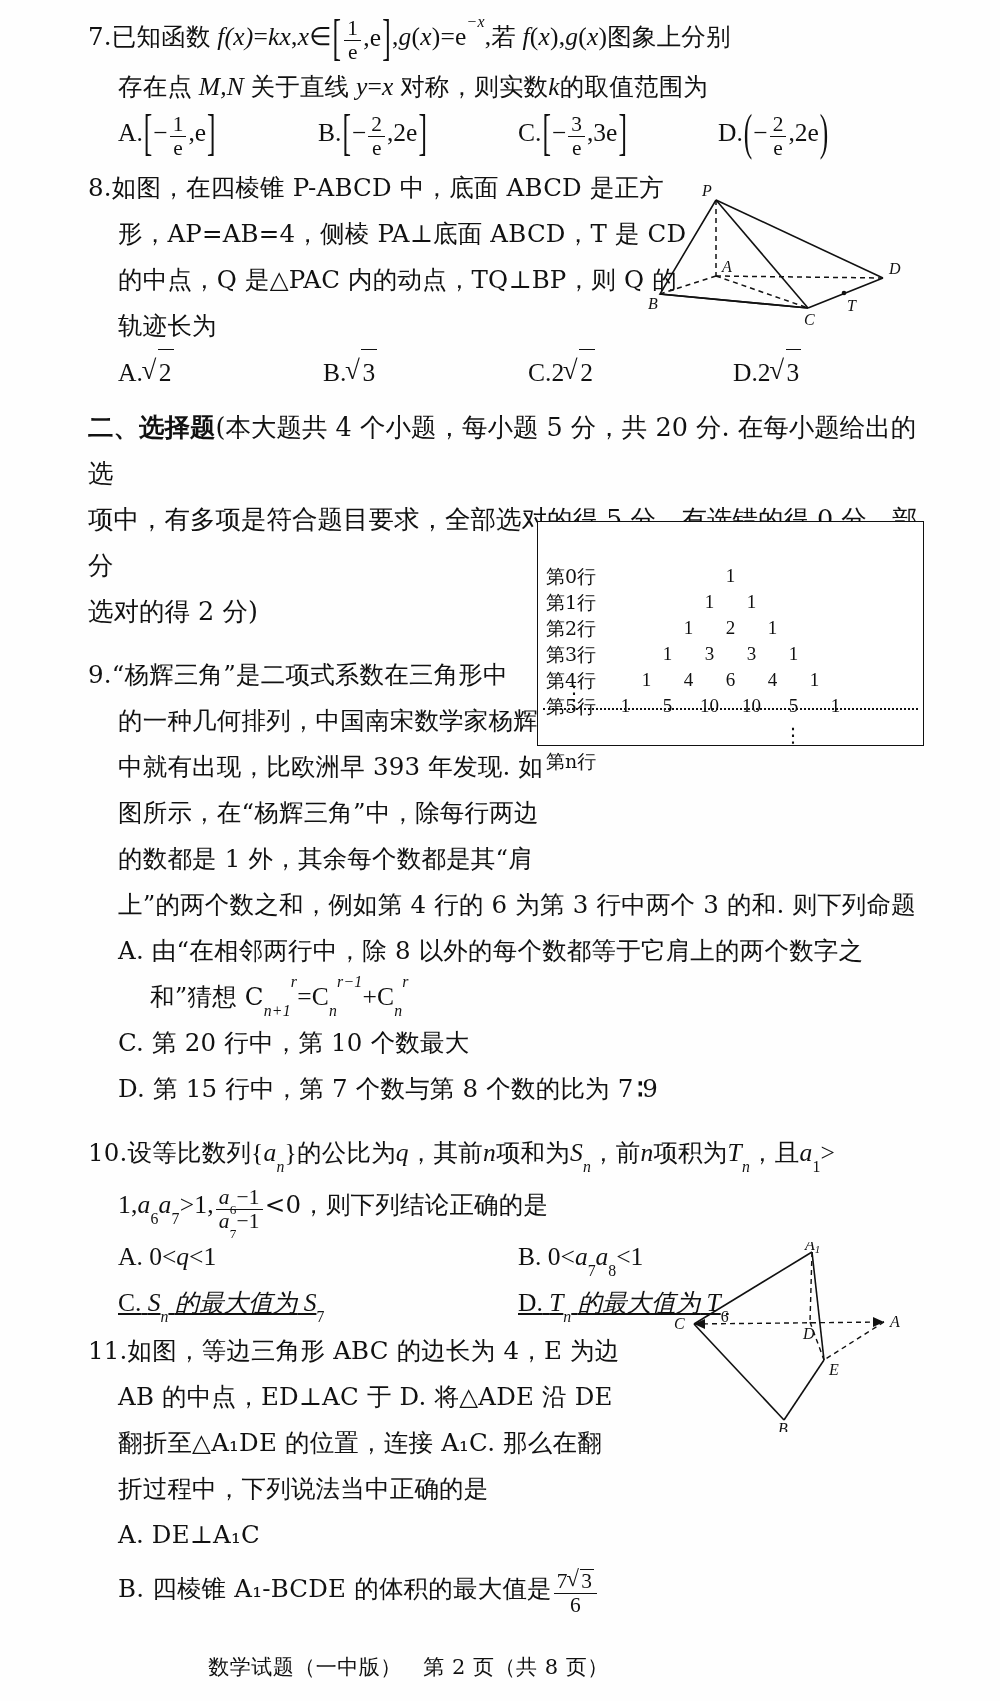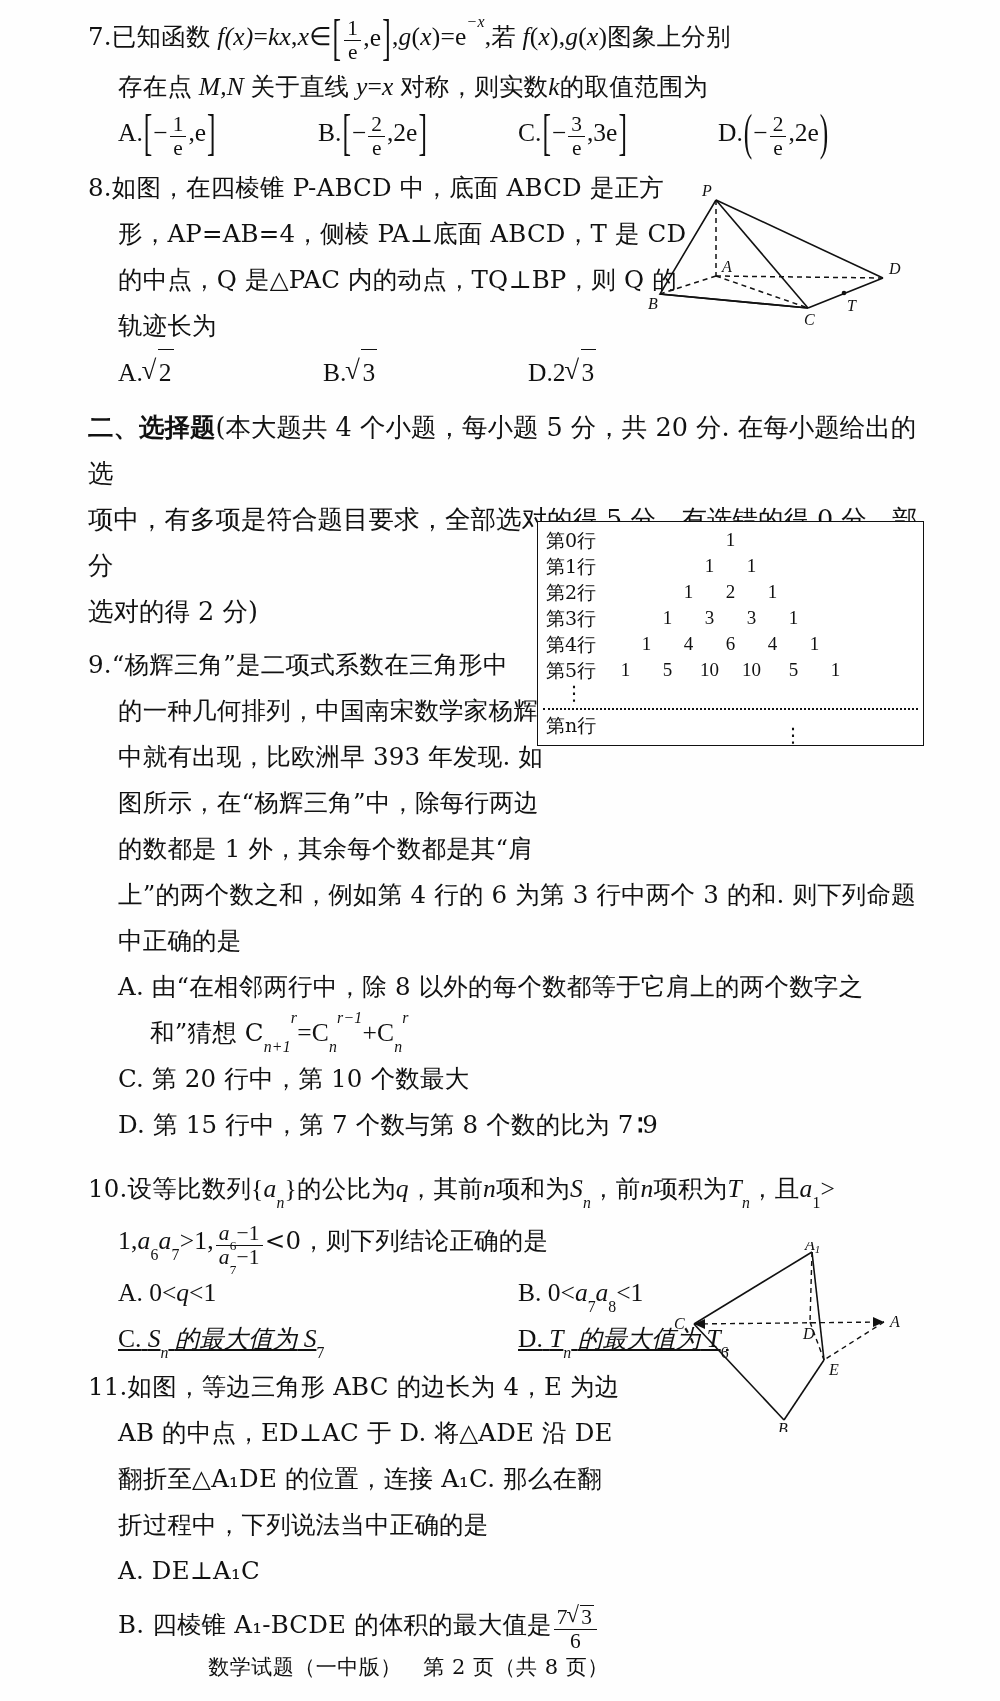--- a/index.html
+++ b/index.html
@@ -79,20 +79,21 @@
     width:387px;height:225px;
     border:1.7px solid #111;
     background:#fff;
     box-sizing:border-box;
     font-family:"Liberation Serif","DejaVu Serif",serif;
   }
   .pascal-rows{position:relative;width:100%;height:100%;}
   .prow{
     position:absolute;left:0;right:0;height:26px;
     display:block;
+    margin-top:36px;
   }
   .plabel{
     position:absolute;left:8px;top:0;
     font-size:19px;line-height:26px;
     font-family:"DejaVu Serif","Liberation Serif",serif;
     white-space:nowrap;
   }
   .pnums{
     position:absolute;left:0;right:0;top:0;height:26px;
     display:flex;justify-content:center;align-items:center;
@@ -161,44 +162,46 @@
       <div class="qline cn indent">形，AP=AB=4，侧棱 PA⊥底面 ABCD，T 是 CD</div>
       <div class="qline cn indent">的中点，Q 是△PAC 内的动点，TQ⊥BP，则 Q 的</div>
       <div class="qline cn indent">轨迹长为</div>
       <div class="opts">
         <div class="op" style="width:205px;">
           <span class="rm">A.</span><span class="rm"></span><span class="sqrt"><span class="rad rm">2</span></span>
         </div>
         <div class="op" style="width:205px;">
           <span class="rm">B.</span><span class="rm"></span><span class="sqrt"><span class="rad rm">3</span></span>
         </div>
+        <div class="op" style="width:205px;">
+          <span class="rm">C.</span><span class="rm">2</span><span class="sqrt"><span class="rad rm">2</span></span>
+        </div>
         <div class="op">
           <span class="rm">D.</span><span class="rm">2</span><span class="sqrt"><span class="rad rm">3</span></span>
         </div>
       </div>
     </div>
 
     <div style="margin-top:8px;">
       <div class="sect">
         <span>二、选择题</span><span class="normal">(本大题共 4 个小题，每小题 5 分，共 20 分. 在每小题给出的选</span>
       </div>
       <div class="sect normal" style="font-weight:normal;">项中，有多项是符合题目要求，全部选对的得 5 分，有选错的得 0 分，部分</div>
       <div class="sect normal" style="font-weight:normal;">选对的得 2 分)</div>
     </div>
 
-    <div style="margin-top:8px;">
+    <div style="margin-top:18px;">
       <div class="qline cn" style="width:440px;white-space:normal;">
         <span>9.</span><span>“杨辉三角”是二项式系数在三角形中</span>
       </div>
       <div class="qline cn indent">的一种几何排列，中国南宋数学家杨辉</div>
       <div class="qline cn indent">中就有出现，比欧洲早 393 年发现. 如</div>
       <div class="qline cn indent">图所示，在“杨辉三角”中，除每行两边</div>
       <div class="qline cn indent">的数都是 1 外，其余每个数都是其“肩</div>
       <div class="qline cn indent">上”的两个数之和，例如第 4 行的 6 为第 3 行中两个 3 的和. 则下列命题</div>
-      <div class="qline cn indent">中正确的是</div>
 
       <div class="qline cn indent">A. 由“在相邻两行中，除 8 以外的每个数都等于它肩上的两个数字之</div>
       <div class="qline indent" style="padding-left:62px;">
         <span class="cn">和”猜想 C</span><span class="rm"><sub>n+1</sub><sup>r</sup><span>=C</span><sub>n</sub><sup>r−1</sup><span>+C</span><sub>n</sub><sup>r</sup></span>
       </div>
 
 
       <div class="qline cn indent">C. 第 20 行中，第 10 个数最大</div>
       <div class="qline cn indent">D. 第 15 行中，第 7 个数与第 8 个数的比为 7∶9</div>
     </div>

